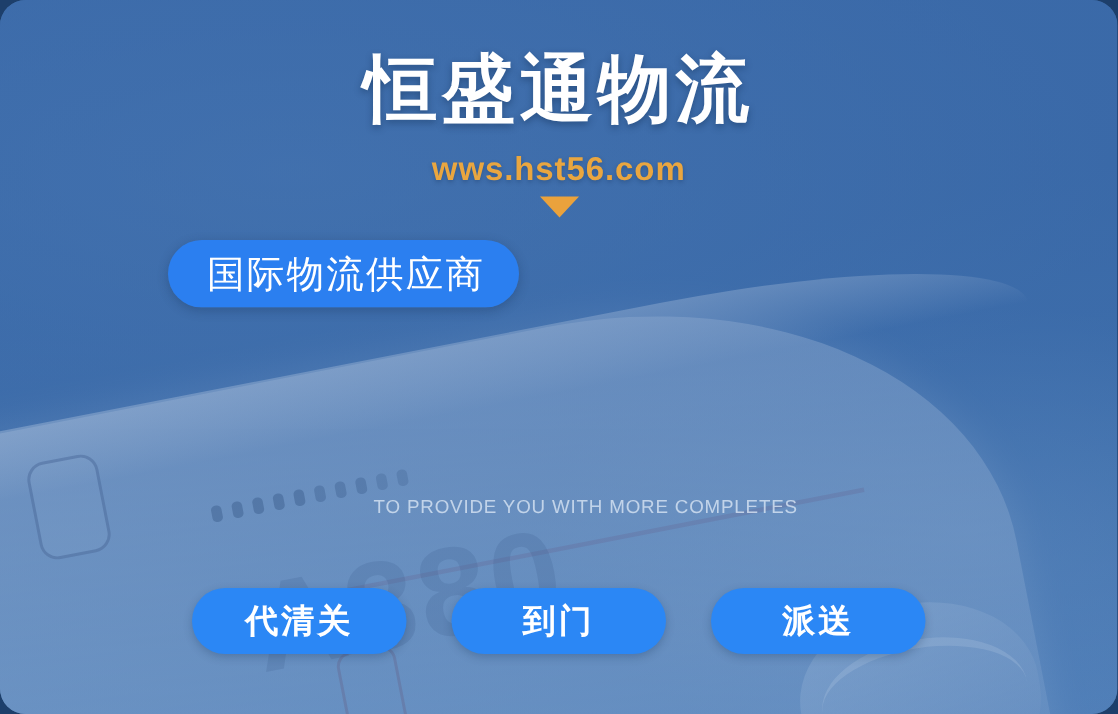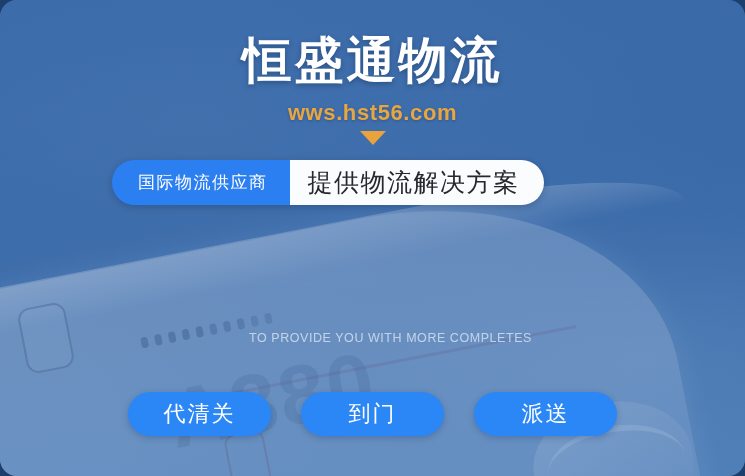--- a/index.html
+++ b/index.html
@@ -178,21 +178,21 @@
     display: flex;
     height: 45px;
     border-radius: 23px;
     overflow: hidden;
     box-shadow: 0 2px 7px rgba(16,42,80,0.30);
   }
   .badge-left {
     display: flex; align-items: center; justify-content: center;
     background: #2b7ff0;
     color: #ffffff;
-    font-size: 17px;
+    font-size: 25px;
     font-weight: 500;
     letter-spacing: 1.5px;
     padding: 0 22px 0 26px;
   }
   .badge-right {
     display: flex; align-items: center; justify-content: center;
     background: #fbfcfe;
     color: #25282c;
     font-size: 25px;
     font-weight: 500;
@@ -233,21 +233,21 @@
   }
   .btn {
     width: 143px;
     height: 44px;
     border: none;
     border-radius: 22px;
     background: #2b87f5;
     color: #ffffff;
     font-family: "Liberation Sans", "DejaVu Sans", sans-serif;
     font-size: 22px;
-    font-weight: 400;
+    font-weight: 700;
     letter-spacing: 2px;
     cursor: pointer;
     box-shadow: 0 2px 6px rgba(16,42,80,0.25);
     display: flex;
     align-items: center;
     justify-content: center;
   }
 </style>
 </head>
 <body>
@@ -289,21 +289,20 @@
   <div class="content">
 
     <div class="title">恒盛通物流</div>
 
     <div class="url">wws.hst56.com</div>
 
     <div class="arrow-down"></div>
 
     <div class="badge">
       <div class="badge-left">国际物流供应商</div>
-      <div class="badge-right">提供物流解决方案</div>
     </div>
 
 
     <div class="subtitle">
       <span class="s1">TO PROVIDE YOU WITH MORE COMPLETES</span>
     </div>
 
     <div class="buttons">
       <button class="btn">代清关</button>
       <button class="btn">到门</button>

